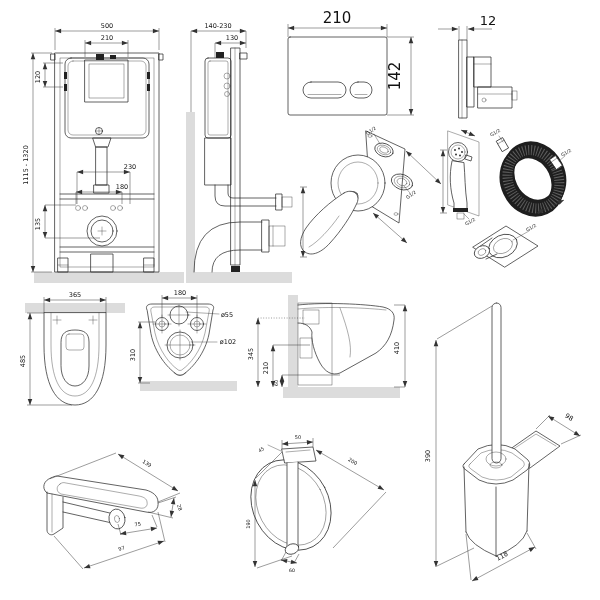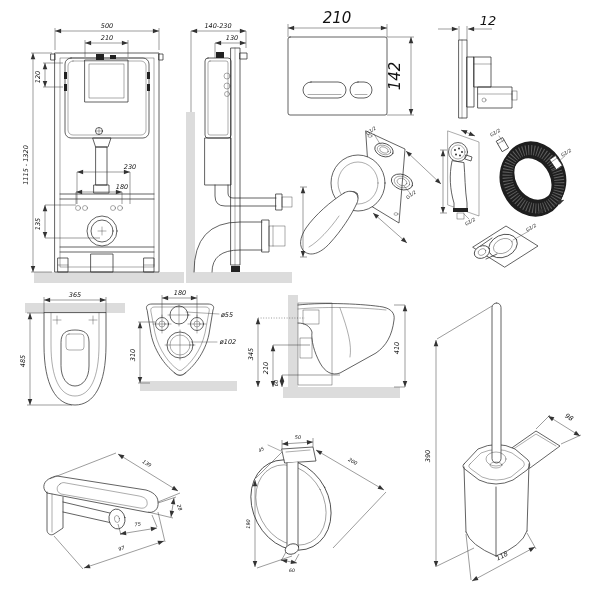--- a/index.html
+++ b/index.html
@@ -1,16 +1,16 @@
 <!DOCTYPE html>
 <html><head>
 <meta charset="utf-8">
 <style>
   html,body{margin:0;padding:0;background:#fff;}
-  #sheet{position:relative;width:600px;height:600px;background:#fff;overflow:hidden;font-style:italic;}
+  #sheet{position:relative;width:600px;height:600px;background:#fff;overflow:hidden;}
   svg{position:absolute;left:0;top:0;}
   .s{stroke:#2f2f2f;stroke-width:.75;fill:none;stroke-linecap:round;stroke-linejoin:round;}
   .t{stroke:#2f2f2f;stroke-width:.4;fill:none;stroke-linecap:round;}
   .d{stroke:#3a3a3a;stroke-width:.5;fill:none;}
   .dash{stroke-dasharray:1 1.6;}
   .w{fill:#fff;}
   .g{fill:#dcdcdc;stroke:none;}
   .blk{fill:#222;stroke:none;}
   text{fill:#111;font-family:"DejaVu Sans",sans-serif;text-anchor:middle;}
   .f6{font-size:6.5px;} .f5{font-size:5px;} .f4{font-size:4.6px;}

